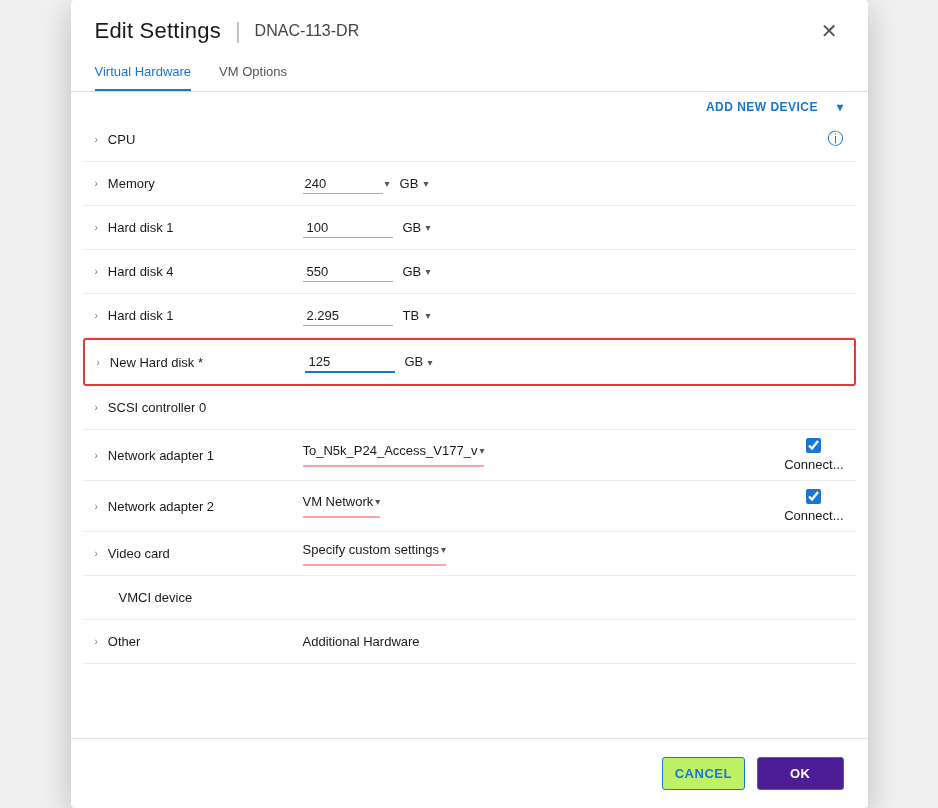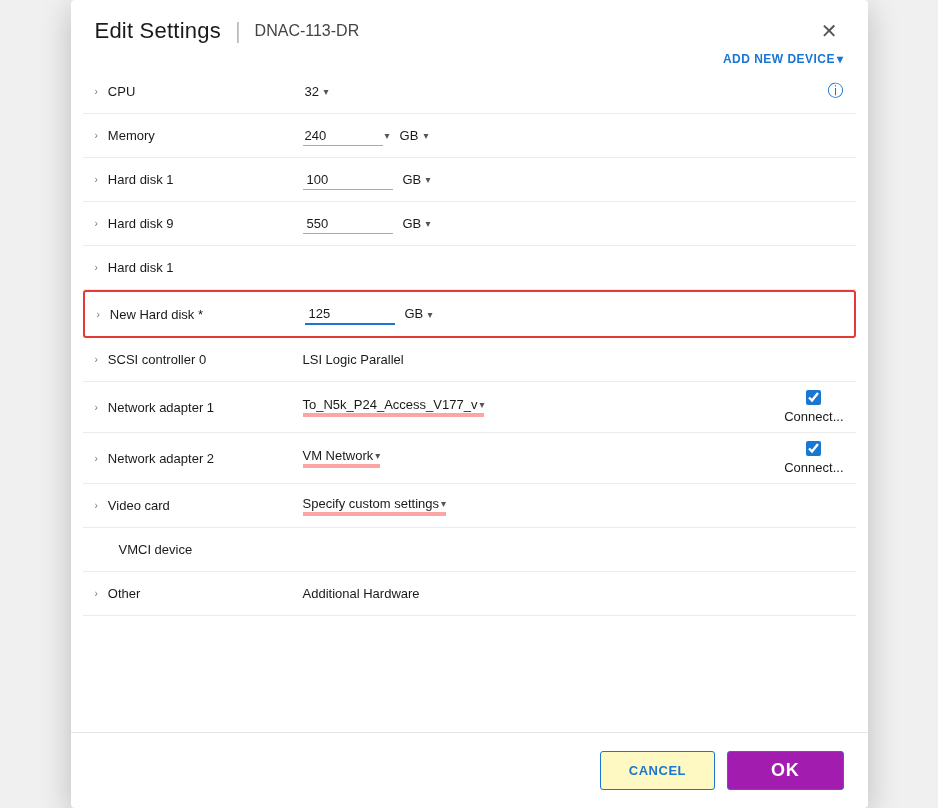--- a/index.html
+++ b/index.html
@@ -87,21 +87,21 @@
     .add-new-device-btn {
       color: #1976d2;
       font-size: 12px;
       font-weight: 600;
       letter-spacing: 0.04em;
       cursor: pointer;
       background: none;
       border: none;
       display: flex;
       align-items: center;
-      gap: 2px;
+      gap: 19px;
       text-transform: uppercase;
     }
 
     .hw-table {
       flex: 1;
       padding: 0 12px 0 12px;
       overflow-y: auto;
     }
 
     .hw-row {
@@ -204,95 +204,92 @@
       width: 15px;
       height: 15px;
     }
     .network-dropdown {
       display: flex;
       align-items: center;
       font-size: 13px;
       color: #1a1a1a;
       gap: 2px;
       cursor: pointer;
-      border-bottom: 4px solid #fca5a5;
-      padding-bottom: 1px;
+      border-bottom: 2px solid #fca5a5;
+      padding-bottom: 7px;
     }
     .network-dropdown span.caret {
       font-size: 10px;
       color: #555;
     }
 
     .footer {
       display: flex;
       justify-content: flex-end;
       padding: 18px 24px;
       gap: 12px;
       border-top: 1px solid #e5e5e5;
       margin-top: auto;
     }
     .btn-cancel {
-      background: #fef9c3;
+      background: #bef264;
       border: 1px solid #1976d2;
       color: #1976d2;
-      padding: 8px 28px;
+      padding: 8px 12px;
       font-size: 13px;
       font-weight: 600;
       border-radius: 3px;
       cursor: pointer;
       letter-spacing: 0.04em;
       text-transform: uppercase;
     }
     .btn-ok {
-      background: #a21caf;
+      background: #4c1d95;
       border: 1px solid #1976d2;
       color: #fff;
-      padding: 8px 43px;
-      font-size: 18px;
+      padding: 8px 32px;
+      font-size: 13px;
       font-weight: 600;
       border-radius: 3px;
       cursor: pointer;
       letter-spacing: 0.04em;
       text-transform: uppercase;
     }
   </style>
 </head>
 <body>
 
 <div class="modal">
 
   <div class="modal-header">
     <span class="modal-title">Edit Settings</span>
     <span class="modal-title-sep">|</span>
     <span class="modal-subtitle">DNAC-113-DR</span>
     <button class="close-btn">✕</button>
   </div>
 
+  <div class="tabs">
+    <div class="tab active">Virtual Hardware</div>
+    <div class="tab">VM Options</div>
+  </div>
 
   <div class="toolbar-row">
     <button class="add-new-device-btn">
       <span>ADD NEW DEVICE</span>
       <span>▾</span>
     </button>
   </div>
 
   <div class="hw-table">
 
     <div class="hw-row">
       <div class="hw-row-label">
         <span class="chevron">›</span>
         <span>CPU</span>
       </div>
-      <div class="hw-row-controls">
-        <div class="select-wrap">
-          <select class="hw-select">
-            <option>32</option>
-          </select>
-        </div>
-      </div>
       <div class="hw-row-end">
         <span class="info-icon">ⓘ</span>
       </div>
     </div>
 
     <div class="hw-row">
       <div class="hw-row-label">
         <span class="chevron">›</span>
         <span>Memory</span>
       </div>
@@ -323,38 +320,47 @@
             <option>GB</option>
             <option>TB</option>
           </select>
         </div>
       </div>
     </div>
 
     <div class="hw-row">
       <div class="hw-row-label">
         <span class="chevron">›</span>
-        <span>Hard disk 9</span>
+        <span>Hard disk 4</span>
       </div>
       <div class="hw-row-controls">
         <input class="hw-value-input" value="550" type="text" style="width: 90px;">
         <div class="select-wrap">
           <select class="hw-select">
             <option>GB</option>
             <option>TB</option>
           </select>
         </div>
       </div>
     </div>
 
     <div class="hw-row">
       <div class="hw-row-label">
         <span class="chevron">›</span>
         <span>Hard disk 1</span>
       </div>
+      <div class="hw-row-controls">
+        <input class="hw-value-input" value="2.295" type="text" style="width: 90px;">
+        <div class="select-wrap">
+          <select class="hw-select">
+            <option>TB</option>
+            <option>GB</option>
+          </select>
+        </div>
+      </div>
     </div>
 
     <div class="hw-row highlighted">
       <div class="hw-row-label">
         <span class="chevron">›</span>
         <span>New Hard disk *</span>
       </div>
       <div class="hw-row-controls">
         <input class="hw-value-input active-field" value="125" type="text" style="width: 90px;">
         <div class="select-wrap">
@@ -363,23 +369,20 @@
             <option>TB</option>
           </select>
         </div>
       </div>
     </div>
 
     <div class="hw-row">
       <div class="hw-row-label">
         <span class="chevron">›</span>
         <span>SCSI controller 0</span>
-      </div>
-      <div class="hw-row-controls">
-        <span class="hw-value-text">LSI Logic Parallel</span>
       </div>
     </div>
 
     <div class="hw-row">
       <div class="hw-row-label">
         <span class="chevron">›</span>
         <span>Network adapter 1</span>
       </div>
       <div class="hw-row-controls">
         <div class="network-dropdown">

